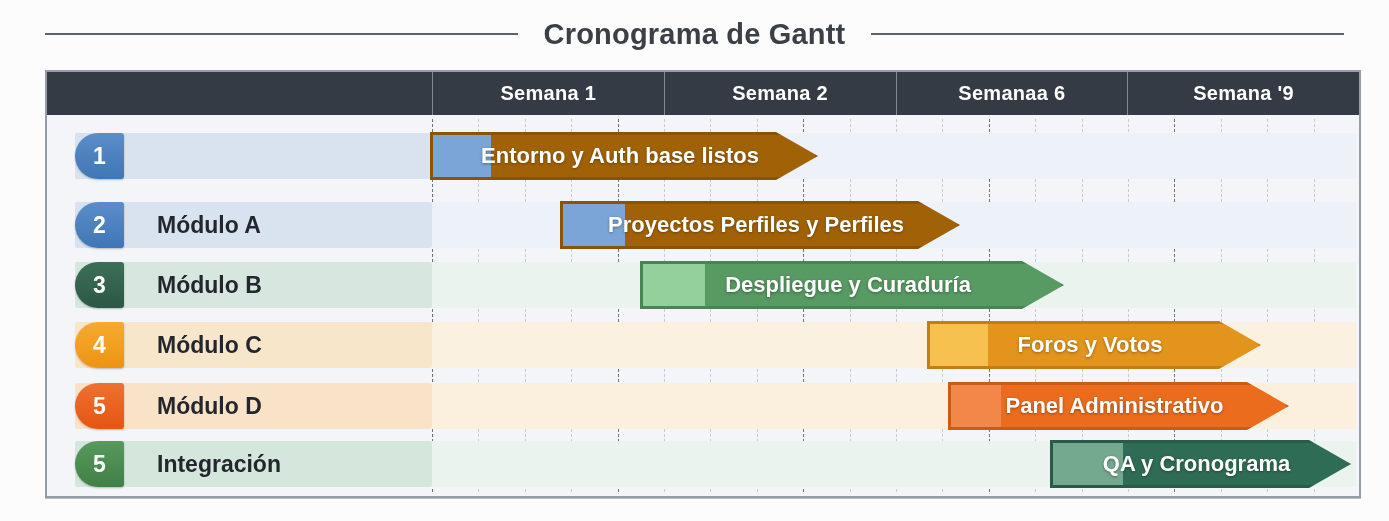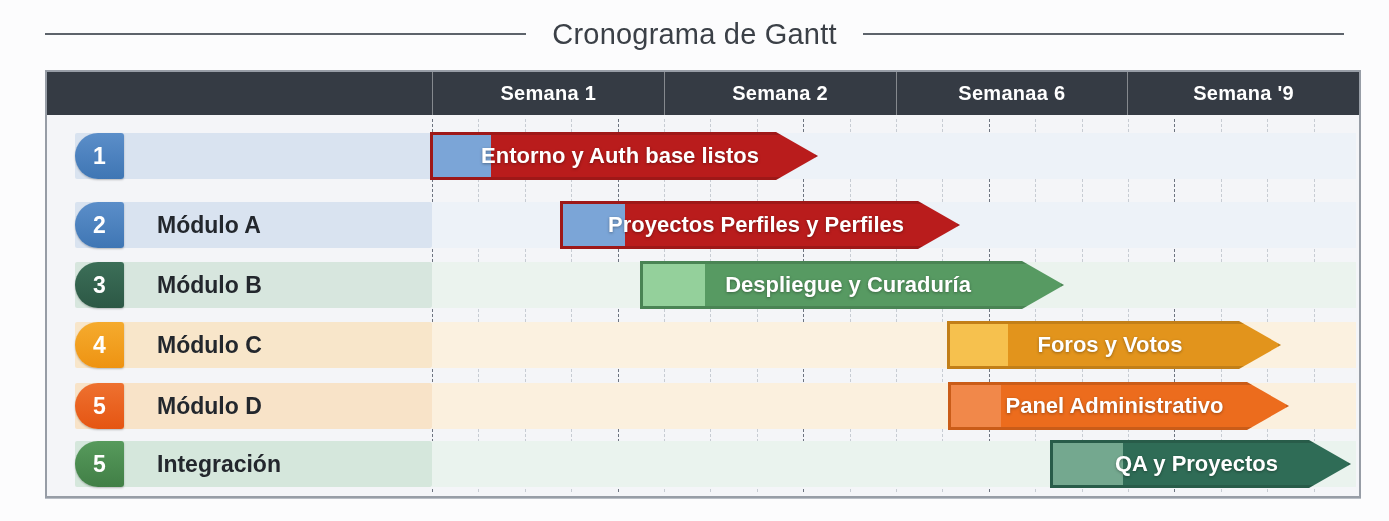--- a/index.html
+++ b/index.html
@@ -5,21 +5,21 @@
   html,body{margin:0;padding:0;}
   body{
     width:1389px;height:521px;overflow:hidden;position:relative;
     background:#fcfcfd;
     font-family:"Liberation Sans",sans-serif;
   }
   
   .title-row{display:flex;align-items:center;margin:14px 45px 0 45px;height:40px;}
   .title-line{flex:1;height:2px;background:#5d636b;}
   .title-text{
-    margin:0 26px;font-size:29px;font-weight:400;color:#3b4047;letter-spacing:.2px;
+    margin:0 26px;font-size:29px;font-weight:700;color:#3b4047;letter-spacing:.2px;
     white-space:nowrap;
   }
   
   .gantt{
     position:absolute;left:45px;top:70px;width:1316px;height:428px;
     border:2px solid #979da6;background:#f4f5f8;box-sizing:border-box;
     box-shadow:0 1px 0 #b9bec6;
   }
   .ghead{
     display:flex;height:43px;background:#353b44;color:#fff;
@@ -59,21 +59,21 @@
     position:absolute;left:0;right:0;top:0;bottom:0;
     display:flex;align-items:center;justify-content:center;
     padding:0 52px 0 44px;box-sizing:border-box;
     color:#fff;font-size:22px;font-weight:700;white-space:nowrap;
     text-shadow:0 1px 3px rgba(0,0,0,.35);
   }
   
   .t-blue  .badge{background:linear-gradient(180deg,#5b8ec9,#3f76b4);}
   .t-blue  .band-label{background:#d9e3f0;}
   .t-blue  .band-tint{background:#edf2f8;}
-  .t-blue  .bar{background:#b91c1c;}
+  .t-blue  .bar{background:#a16207;}
   .t-blue  .bar .seg{background:#7ba5d7;}
   .t-green3 .badge{background:linear-gradient(180deg,#3c6f58,#2c5845);}
   .t-green3 .band-label{background:#d7e6de;}
   .t-green3 .band-tint{background:#ebf3ee;}
   .t-green3 .bar{background:#579a62;}
   .t-green3 .bar .seg{background:#94d09b;}
   .t-orange .badge{background:linear-gradient(180deg,#f5ab2e,#ee9312);}
   .t-orange .band-label{background:#f8e6ca;}
   .t-orange .band-tint{background:#fbf1e0;}
   .t-orange .bar{background:#e2941c;}
@@ -165,21 +165,21 @@
         <div class="lbl">Despliegue y Curaduría</div>
       </div>
     </div>
 
     <div class="row t-orange" style="top:207px">
       <div class="band-tint"></div>
       <div class="band-label">
         <div class="badge">4</div>
         <div class="task-name">Módulo C</div>
       </div>
-      <div class="bar" style="left:900px;width:334px">
+      <div class="bar" style="left:880px;width:334px">
         <div class="seg" style="width:58px"></div>
         <div class="lbl">Foros y Votos</div>
       </div>
     </div>
 
     <div class="row t-red" style="top:268px">
       <div class="band-tint"></div>
       <div class="band-label">
         <div class="badge">5</div>
         <div class="task-name">Módulo D</div>
@@ -191,17 +191,17 @@
     </div>
 
     <div class="row t-green6" style="top:326px">
       <div class="band-tint"></div>
       <div class="band-label">
         <div class="badge">5</div>
         <div class="task-name">Integración</div>
       </div>
       <div class="bar" style="left:1003px;width:301px">
         <div class="seg" style="width:70px"></div>
-        <div class="lbl">QA y Proyectos</div>
+        <div class="lbl">QA y Cronograma</div>
       </div>
     </div>
   </div>
 </div>
 
 </body></html>

